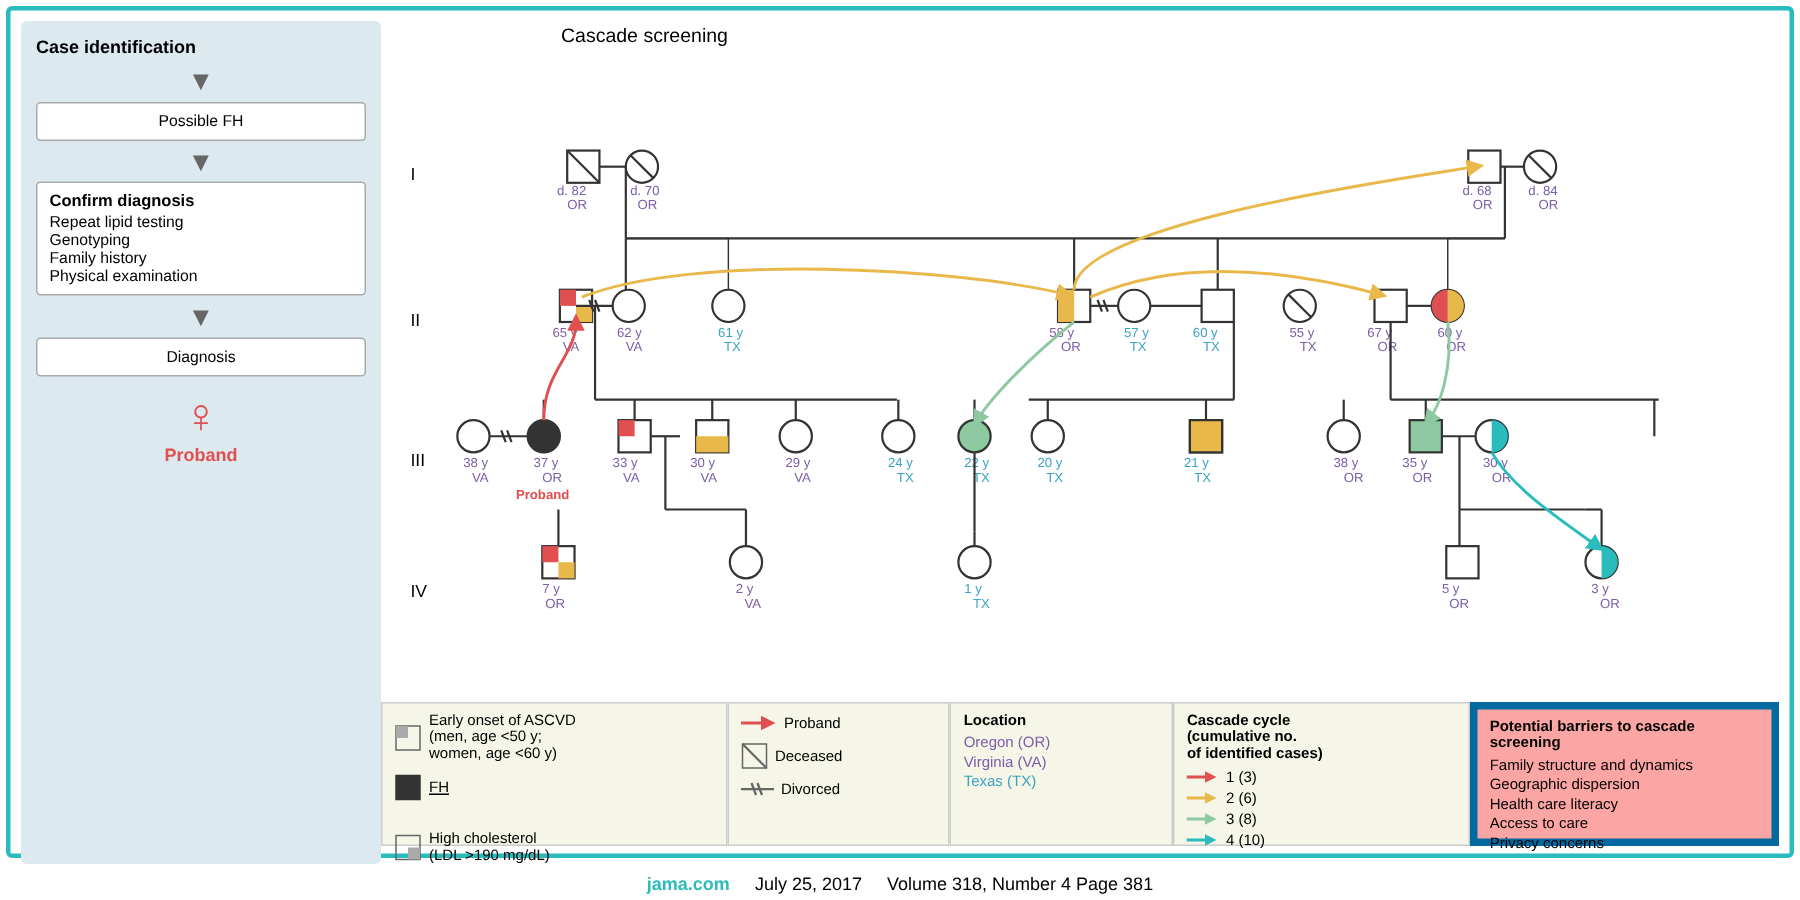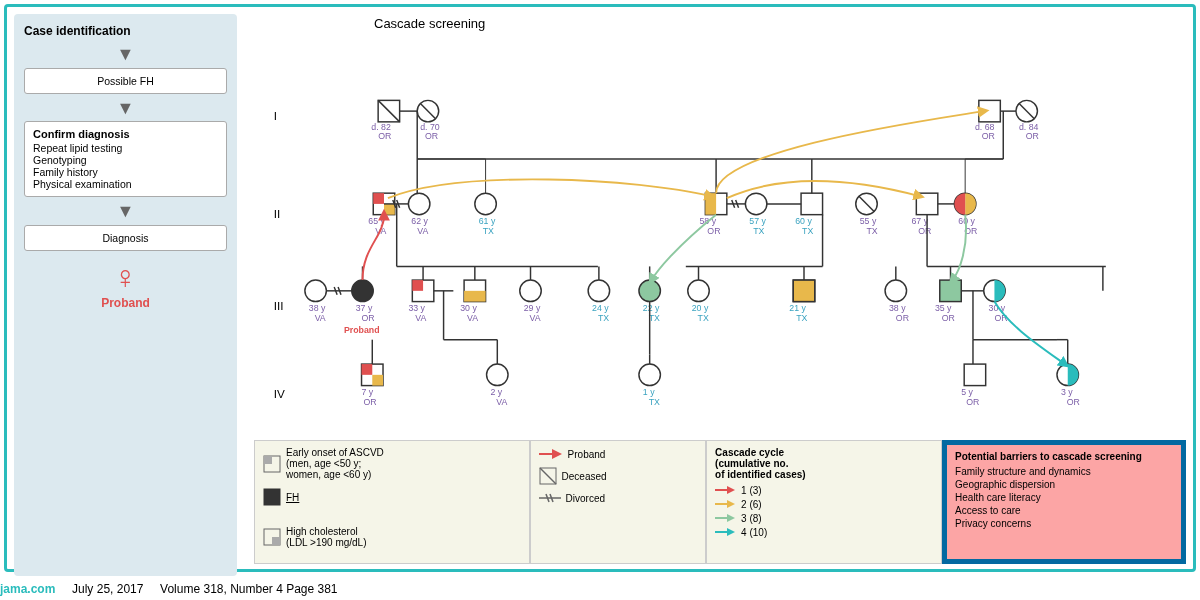--- a/index.html
+++ b/index.html
@@ -13,21 +13,21 @@
     }
     .outer-border {
       position: absolute;
       top: 4px; left: 4px; right: 4px; bottom: 28px;
       border: 3px solid #2abcbc;
       border-radius: 4px;
     }
     .left-panel {
       position: absolute;
       top: 14px; left: 14px;
-      width: 223px;
+      width: 240px;
       bottom: 24px;
       background: #dce9ef;
       border-radius: 4px;
       padding: 10px;
     }
     .left-panel .panel-title {
       font-weight: bold;
       font-size: 12px;
       margin-bottom: 6px;
       color: #000;
@@ -80,21 +80,21 @@
     
     .pedigree-svg {
       position: absolute;
       top: 0; left: 0;
       width: 100%;
       height: 100%;
     }
     .footer-bar {
       position: absolute;
       bottom: 4px; left: 0; right: 0;
-      text-align: left;
+      text-align: center;
       font-size: 12px;
       color: #000;
     }
     .footer-bar .jama {
       color: #2abcbc;
       font-weight: bold;
     }
     .legend-item {
       display: flex;
       align-items: center;
@@ -378,21 +378,21 @@
 
     <path d="M461,165 C461,120 680,90 735,81" stroke="#e8b84b" stroke-width="2" fill="none" marker-end="url(#arrowYellow)"></path>
 
     <path d="M461,187 C420,220 400,245 395,254" stroke="#8dc8a0" stroke-width="2" fill="none" marker-end="url(#arrowGreen)"></path>
 
     <path d="M716,187 C720,220 710,245 703,254" stroke="#8dc8a0" stroke-width="2" fill="none" marker-end="url(#arrowGreen)"></path>
 
     <path d="M746,276 C760,300 790,320 818,340" stroke="#2abcbc" stroke-width="2" fill="none" marker-end="url(#arrowTeal)"></path>
   </svg>
 
-  <div style="position:absolute;bottom:0;left:0;right:0;height:124px;display:flex;">
+  <div style="position:absolute;bottom:0;left:0;right:0;height:96px;display:flex;">
 
     <div style="background:#f5f5e8;border:1px solid #ccc;padding:6px 8px;flex:1.3;font-size:10px;">
       <div class="legend-item">
         <svg width="18" height="18">
           <rect x="1" y="1" width="16" height="16" fill="none" stroke="#666" stroke-width="1"></rect>
           <rect x="1" y="1" width="8" height="8" fill="#aaa" stroke="none"></rect>
         </svg>
         <span>Early onset of ASCVD<br>(men, age &lt;50 y;<br>women, age &lt;60 y)</span>
       </div>
       <div class="legend-item" style="margin-top:8px;text-decoration:underline;">
@@ -432,20 +432,26 @@
       <div class="legend-item" style="margin-top:6px;">
         <svg width="22" height="14">
           <line x1="0" y1="7" x2="22" y2="7" stroke="#666" stroke-width="1.5"></line>
           <line x1="7" y1="3" x2="10" y2="11" stroke="#666" stroke-width="1.5"></line>
           <line x1="11" y1="3" x2="14" y2="11" stroke="#666" stroke-width="1.5"></line>
         </svg>
         <span>Divorced</span>
       </div>
     </div>
 
+    <div style="background:#f5f5e8;border:1px solid #ccc;padding:6px 8px;flex:0.8;font-size:10px;">
+      <div style="font-weight:bold;margin-bottom:4px;">Location</div>
+      <div style="color:#7b5ea7;margin-bottom:2px;">Oregon (OR)</div>
+      <div style="color:#7b5ea7;margin-bottom:2px;">Virginia (VA)</div>
+      <div style="color:#3ba3c0;">Texas (TX)</div>
+    </div>
 
     <div style="background:#f5f5e8;border:1px solid #ccc;padding:6px 8px;flex:1.1;font-size:10px;">
       <div style="font-weight:bold;margin-bottom:4px;">Cascade cycle<br>(cumulative no.<br>of identified cases)</div>
       <div class="cc-row">
         <svg width="22" height="12">
             <defs>
               <marker id="ar1" markerWidth="4" markerHeight="4" refX="2" refY="2" orient="auto">
                 <path d="M0,0 L0,4 L4,2 Z" fill="#e05050"></path>
               </marker>
             </defs>

